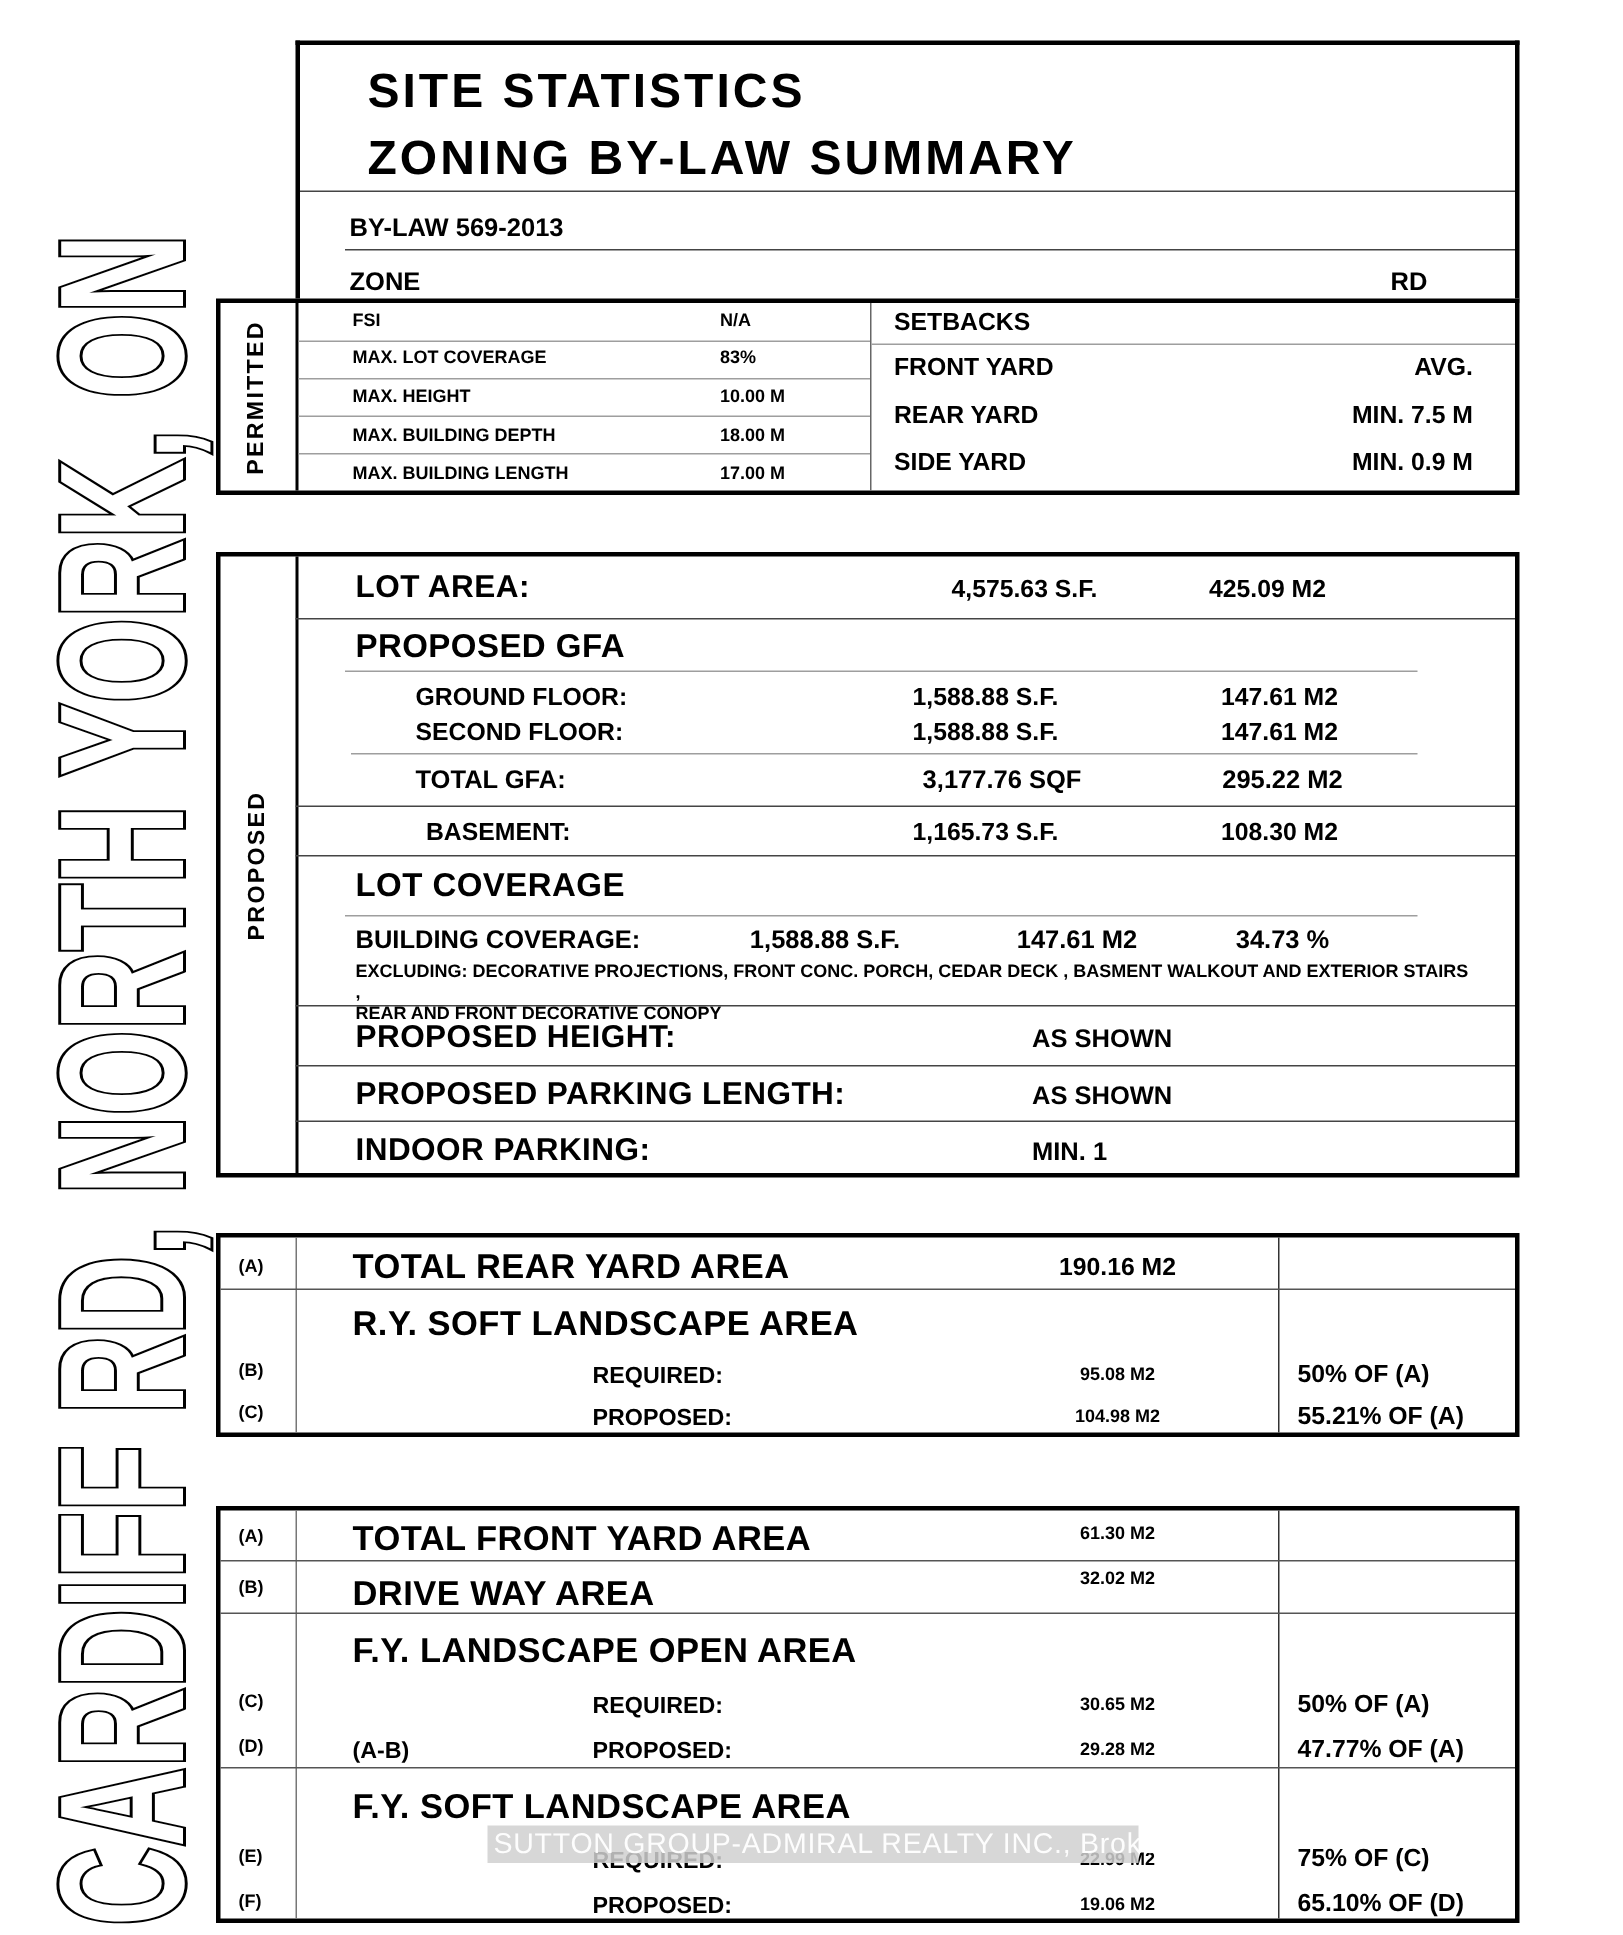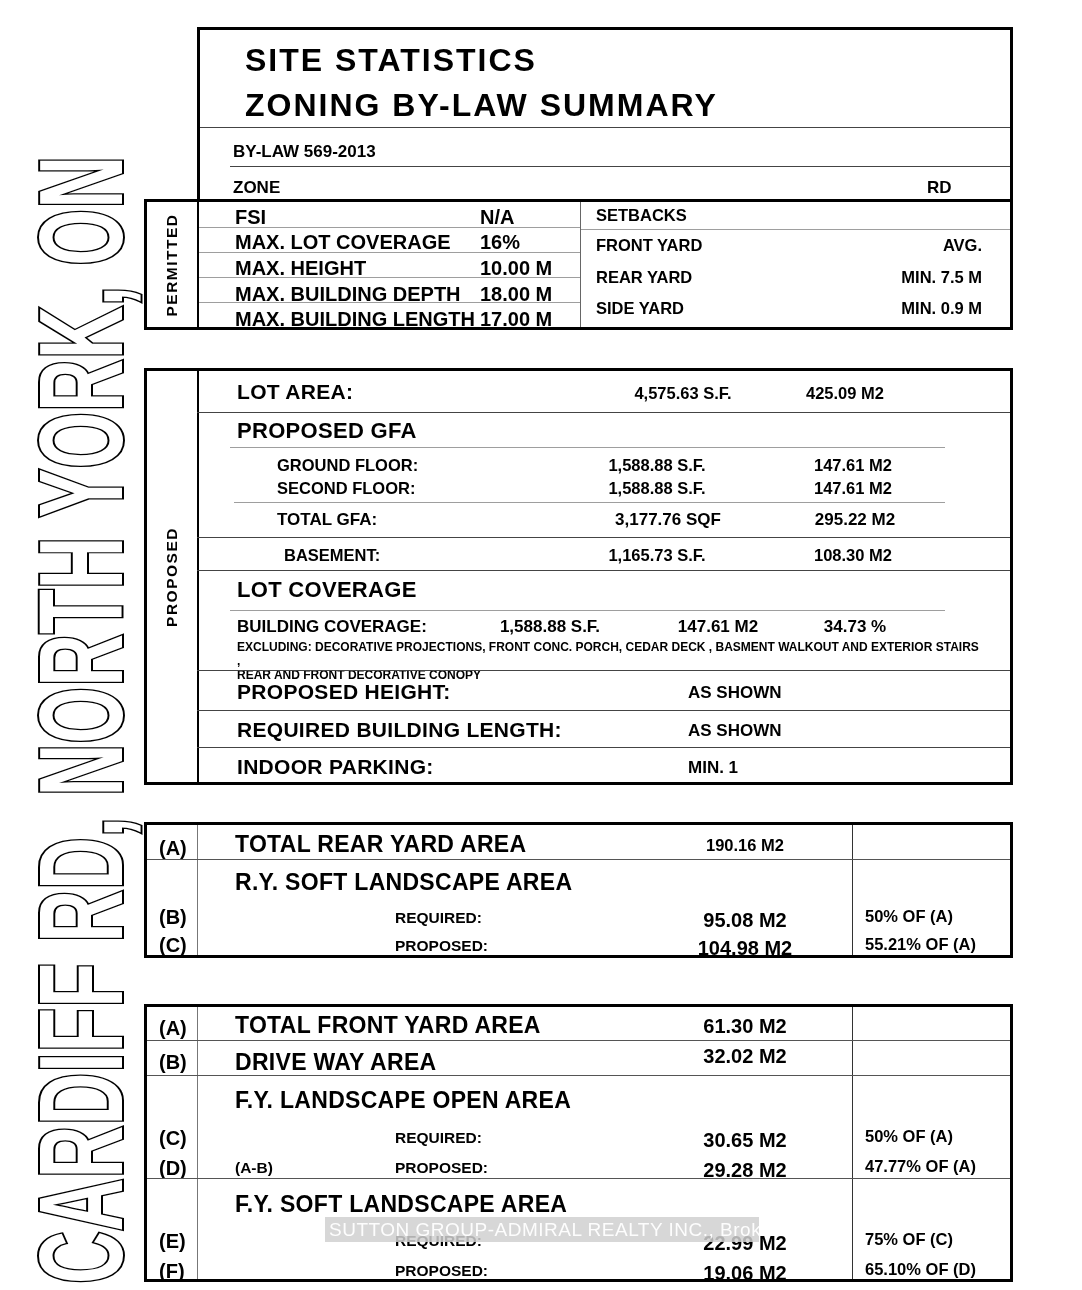--- a/index.html
+++ b/index.html
@@ -18,21 +18,21 @@
   .vlabel-box { position:absolute; left:0; top:0; width:50px; display:flex; align-items:center; justify-content:center; }
   .vlabel-box span { transform:rotate(-90deg); white-space:nowrap; font-size:15.5px; letter-spacing:1.5px; }
   .ctr { text-align:center; }
   .rt  { text-align:left; }
   .t33 { font-size:32px; letter-spacing:2px; line-height:45px; }
   .t23 { font-size:23px; letter-spacing:0.3px; }
   .t22 { font-size:22px; letter-spacing:0.3px; }
   .t21 { font-size:21px; letter-spacing:0.3px; }
   .t17 { font-size:17px; }
   .t165{ font-size:16.5px; }
-  .t16 { font-size:20px; }
+  .t16 { font-size:12px; }
   .t155{ font-size:15.5px; }
   .t12 { font-size:12px; line-height:14px; }
   .watermark {
     position:absolute; left:325px; top:1217px; width:434px; height:25px; z-index:10;
     background:rgba(208,208,208,0.85); color:rgba(255,255,255,0.95);
     font-size:19px; font-weight:normal; letter-spacing:0.5px; line-height:25px;
     padding-left:4px; white-space:nowrap;
   }
 </style>
 </head>
@@ -58,21 +58,21 @@
   <div class="vlabel-box" style="height:125px;">
     <span>PERMITTED</span>
   </div>
   <div class="vline black" style="left:50px;"></div>
 
   <div class="abs" style="left:52px; top:0; width:381px; height:125px;">
     <div class="abs t16" style="left:36px; top:4px;">FSI</div>
     <div class="abs t16" style="left:281px; top:4px;">N/A</div>
     <div class="hline gray" style="left:0; right:0; top:25px;"></div>
     <div class="abs t16" style="left:36px; top:29px;">MAX. LOT COVERAGE</div>
-    <div class="abs t16" style="left:281px; top:29px;">16%</div>
+    <div class="abs t16" style="left:281px; top:29px;">83%</div>
     <div class="hline gray" style="left:0; right:0; top:50px;"></div>
     <div class="abs t16" style="left:36px; top:55px;">MAX. HEIGHT</div>
     <div class="abs t16" style="left:281px; top:55px;">10.00 M</div>
     <div class="hline gray" style="left:0; right:0; top:75px;"></div>
     <div class="abs t16" style="left:36px; top:81px;">MAX. BUILDING DEPTH</div>
     <div class="abs t16" style="left:281px; top:81px;">18.00 M</div>
     <div class="hline gray" style="left:0; right:0; top:100px;"></div>
     <div class="abs t16" style="left:36px; top:106px;">MAX. BUILDING LENGTH</div>
     <div class="abs t16" style="left:281px; top:106px;">17.00 M</div>
   </div>
@@ -134,21 +134,21 @@
   <div class="abs t12" style="left:90px; top:269px; width:745px;">
     <div>EXCLUDING: DECORATIVE PROJECTIONS, FRONT CONC. PORCH, CEDAR DECK , BASMENT WALKOUT AND EXTERIOR STAIRS ,</div>
     <div>REAR AND FRONT DECORATIVE CONOPY</div>
   </div>
   <div class="hline dark" style="left:50px; right:0; top:299px;"></div>
 
   <div class="abs t21" style="left:90px; top:309px;">PROPOSED HEIGHT:</div>
   <div class="abs t17" style="left:541px; top:312px;">AS SHOWN</div>
   <div class="hline dark" style="left:50px; right:0; top:339px;"></div>
 
-  <div class="abs t21" style="left:90px; top:347px;">REQUIRED BUILDING LENGTH:</div>
+  <div class="abs t21" style="left:90px; top:347px;">PROPOSED PARKING LENGTH:</div>
   <div class="abs t17" style="left:541px; top:350px;">AS SHOWN</div>
   <div class="hline dark" style="left:50px; right:0; top:376px;"></div>
 
   <div class="abs t21" style="left:90px; top:384px;">INDOOR PARKING:</div>
   <div class="abs t17" style="left:541px; top:387px;">MIN. 1</div>
 </div>
 
 <div class="blk" style="left:144px; top:822px; width:869px; height:136px;">
   <div class="vline" style="left:50px; background:#777;"></div>
   <div class="vline" style="left:705px; background:#333;"></div>

